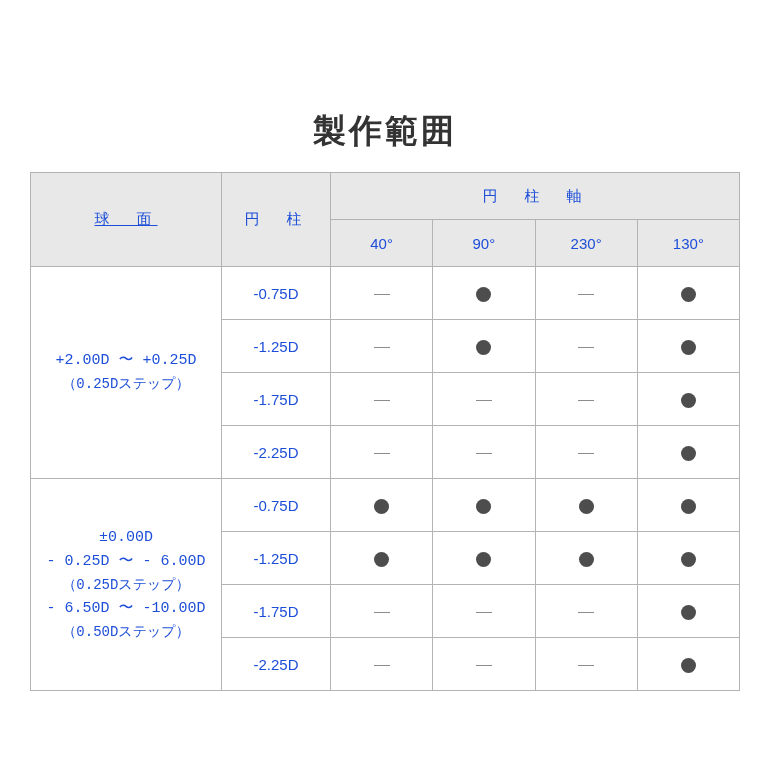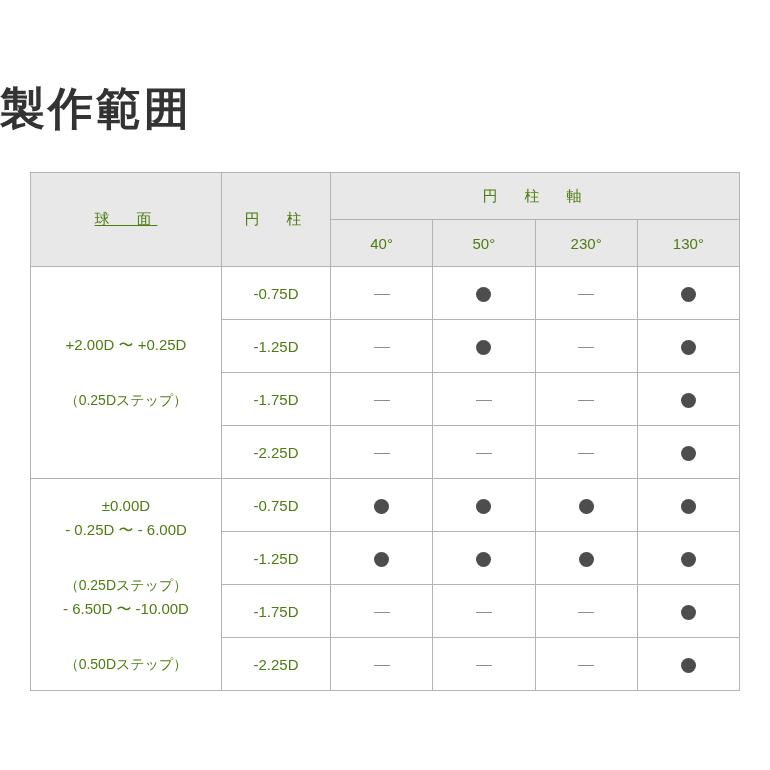--- a/index.html
+++ b/index.html
@@ -14,46 +14,46 @@
     color: #333333;
     overflow: hidden;
   }
   .page {
     position: relative;
     width: 770px;
     height: 770px;
     box-sizing: border-box;
   }
   .title {
-    text-align: left;
-    font-size: 45px;
+    text-align: center;
+    font-size: 33px;
     font-weight: bold;
     letter-spacing: 3px;
     color: #333333;
     margin: 0;
-    padding-top: 86px;
+    padding-top: 114px;
     line-height: 1;
   }
   .table-wrap {
     position: absolute;
     left: 30px;
     top: 172px;
     width: 710px;
   }
   table.spec {
     border-collapse: collapse;
     width: 710px;
     table-layout: fixed;
     background: #ffffff;
   }
   table.spec th, table.spec td {
     border: 1px solid #b3b3b3;
     text-align: center;
     vertical-align: middle;
-    color: #4d7c0f;
+    color: #1d4ed8;
     font-size: 15px;
     font-weight: normal;
     padding: 0;
   }
   th.hdr {
     background: #e8e8e8;
   }
   .hdr-sphere {
     width: 190px;
     font-size: 16px;
@@ -73,20 +73,21 @@
     letter-spacing: 6px;
   }
   .hdr-axis-val {
     height: 46px;
     font-size: 14px;
   }
   td.sphere-cell {
     font-size: 16px;
     line-height: 1.6;
     padding: 6px 4px;
+    font-family: Liberation Mono, monospace;
   }
   td.cyl-cell {
     font-size: 15px;
     height: 52px;
   }
   td.mark-cell {
     height: 52px;
   }
   .dot {
     display: inline-block;
@@ -102,21 +103,20 @@
     height: 1px;
     background: #8c8c8c;
     vertical-align: middle;
   }
   .sphere-line {
     display: block;
     white-space: nowrap;
   }
   .sphere-sub {
     font-size: 14px;
-    margin-top: 32px;
   }
   .group-divider td {
     border-top: 1px solid #8a8a8a;
   }
 </style>
 </head>
 <body>
 
 <div class="page">
 
@@ -125,21 +125,21 @@
   <div class="table-wrap">
     <table class="spec">
       <thead>
         <tr>
           <th class="hdr hdr-sphere" rowspan="2">球　面</th>
           <th class="hdr hdr-cyl" rowspan="2">円　柱</th>
           <th class="hdr hdr-axis-group" colspan="4">円　柱　軸</th>
         </tr>
         <tr>
           <th class="hdr hdr-axis-val">40°</th>
-          <th class="hdr hdr-axis-val">50°</th>
+          <th class="hdr hdr-axis-val">90°</th>
           <th class="hdr hdr-axis-val">230°</th>
           <th class="hdr hdr-axis-val">130°</th>
         </tr>
       </thead>
       <tbody id="table-body">
           <tr>
             <td class="sphere-cell" rowspan="4">
               <span class="sphere-line">+2.00D 〜 +0.25D</span>
               <span class="sphere-line sphere-sub">（0.25Dステップ）</span>
             </td>

